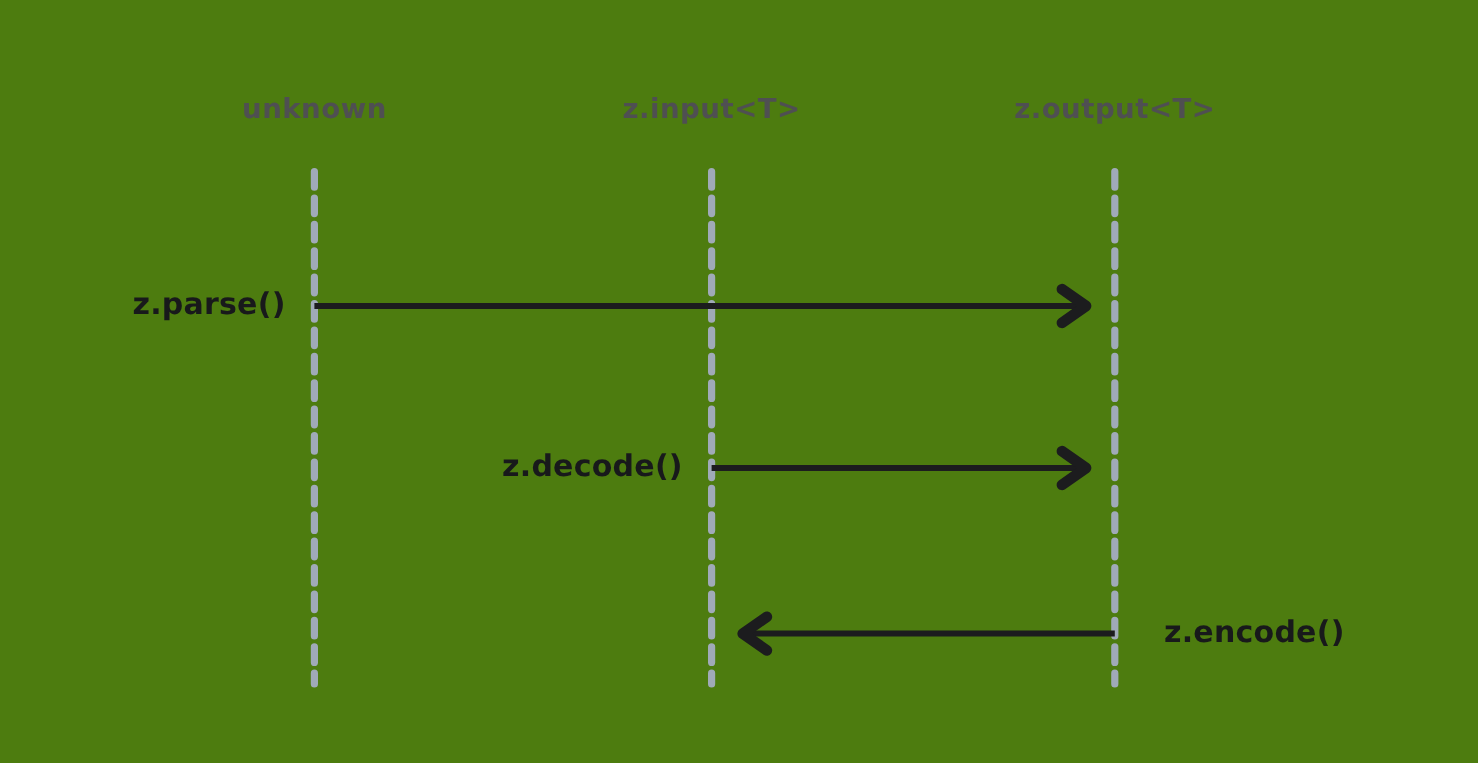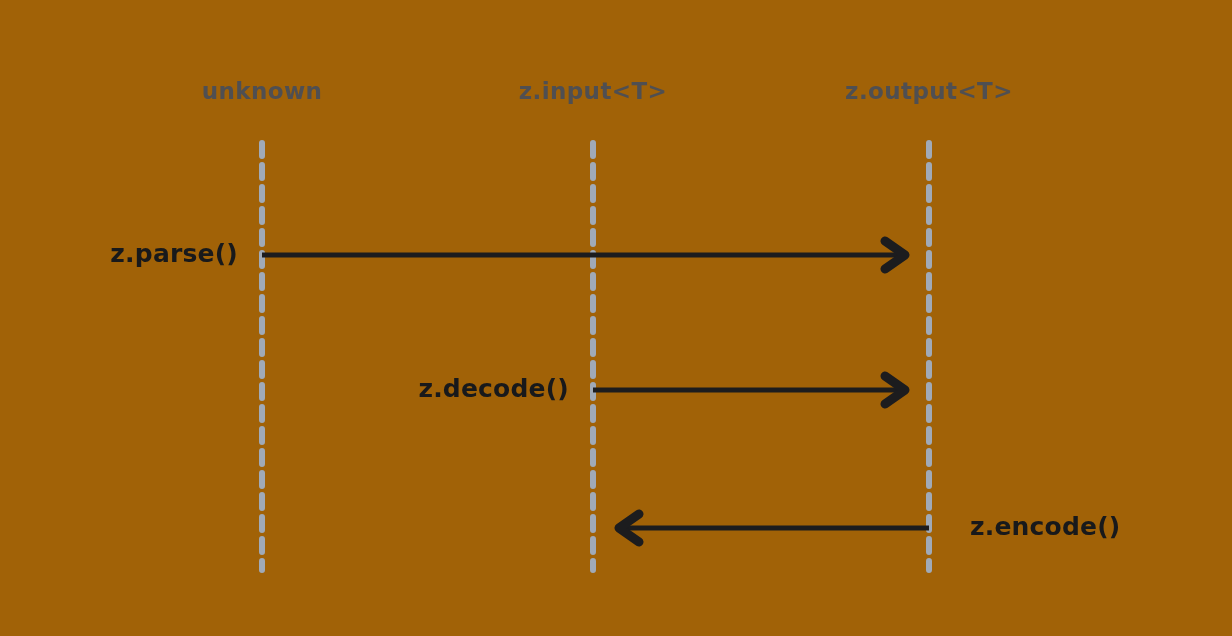--- a/index.html
+++ b/index.html
@@ -11,21 +11,21 @@
     width: 1232px;
     height: 636px;
     background: #f7f9fb;
     font-family: "DejaVu Sans", sans-serif;
     overflow: hidden;
   }
   #diagram-root {
     position: relative;
     width: 1232px;
     height: 636px;
-    background: #a16207;
+    background: #4d7c0f;
   }
   #diagram-svg {
     position: absolute;
     top: 0;
     left: 0;
     width: 1232px;
     height: 636px;
     display: block;
   }
   .actor-label {

